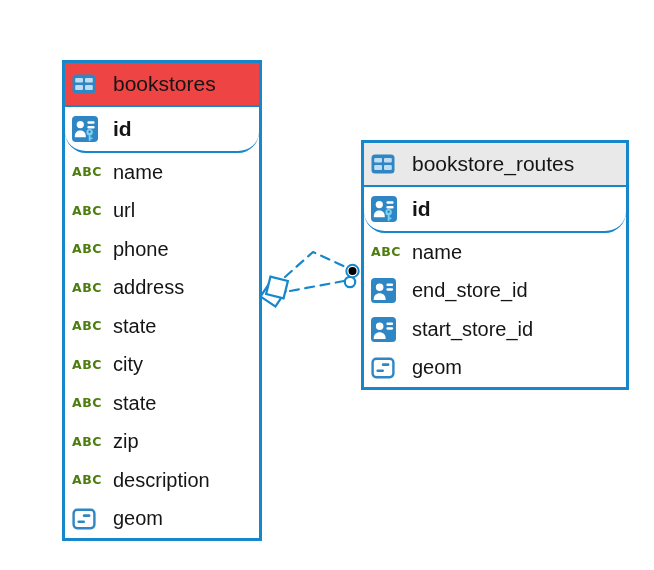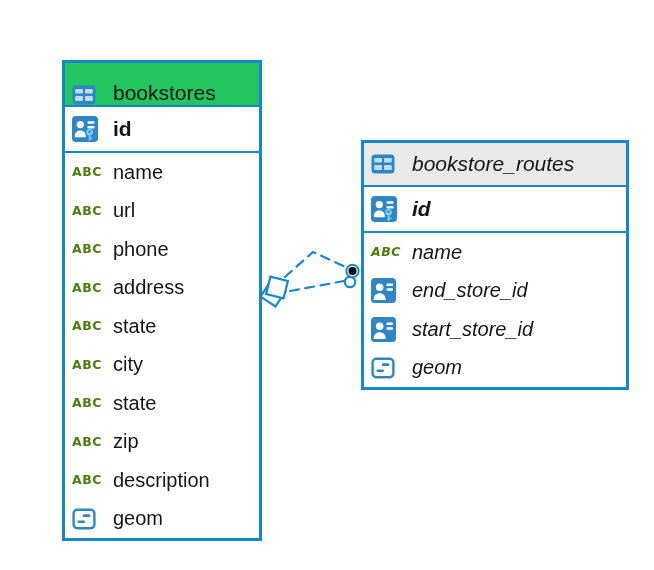--- a/index.html
+++ b/index.html
@@ -14,43 +14,44 @@
     overflow: hidden;
   }
 
   .entity {
     position: absolute;
     background: #ffffff;
     border: 3px solid #1787CC;
     z-index: 1;
   }
   .entity--bookstores { left: 62px; top: 60px; width: 200px; }
-  .entity--routes     { left: 361px; top: 140px; width: 268px; font-style: italic; }
+  .entity--routes     { left: 361px; top: 140px; width: 268px; }
 
   .entity__header {
     display: flex;
     align-items: center;
     gap: 9px;
     height: 44px;
     padding: 0 8px 0 7px;
     border-bottom: 2px solid #1787CC;
     font-size: 21px;
     color: #151515;
     white-space: nowrap;
   }
-  .entity__header--orange { background: #22c55e; align-items: flex-end; }
+  .entity__header--orange { background: #ef4444; }
   .entity__header--gray   { background: #E9E9E9; }
 
   .row {
     display: flex;
     align-items: center;
     gap: 9px;
     padding: 0 6px 0 7px;
     color: #151515;
     white-space: nowrap;
+    border-radius: 21px;
   }
   .row--pk {
     height: 46px;
     border-bottom: 2px solid #1787CC;
     font-size: 21px;
     font-weight: bold;
   }
   .row--field {
     height: 38.5px;
     font-size: 20px;

